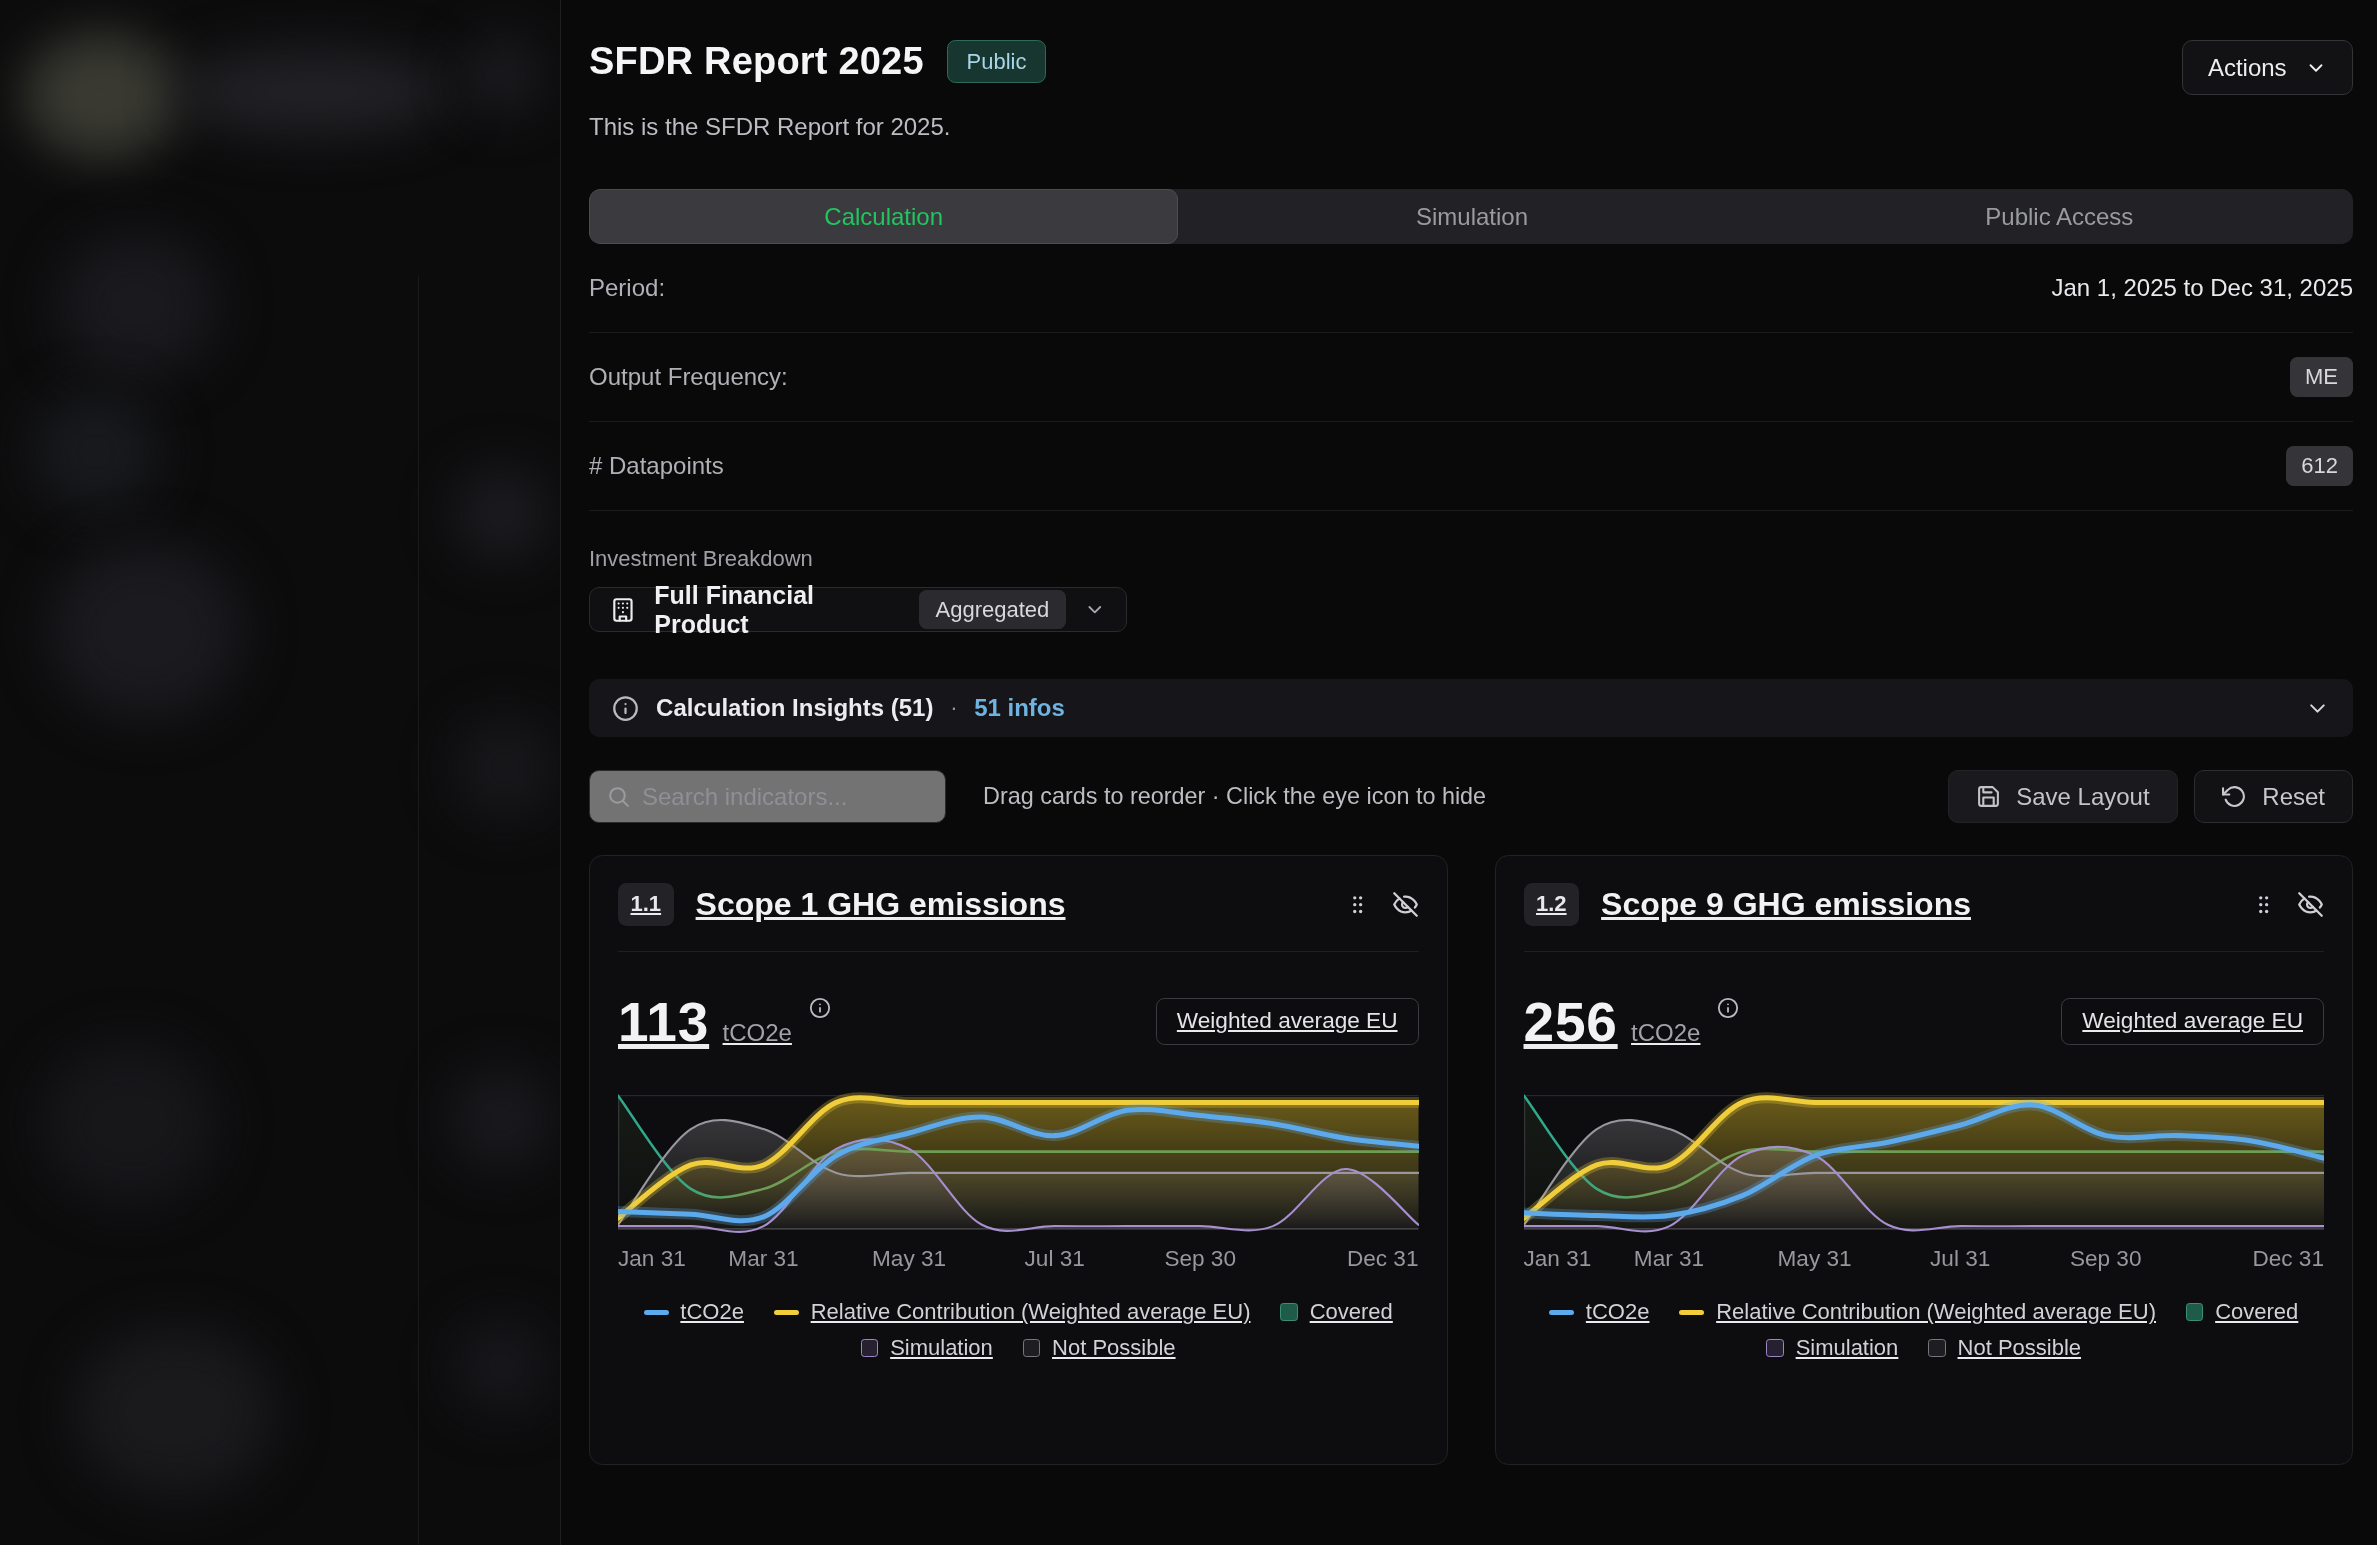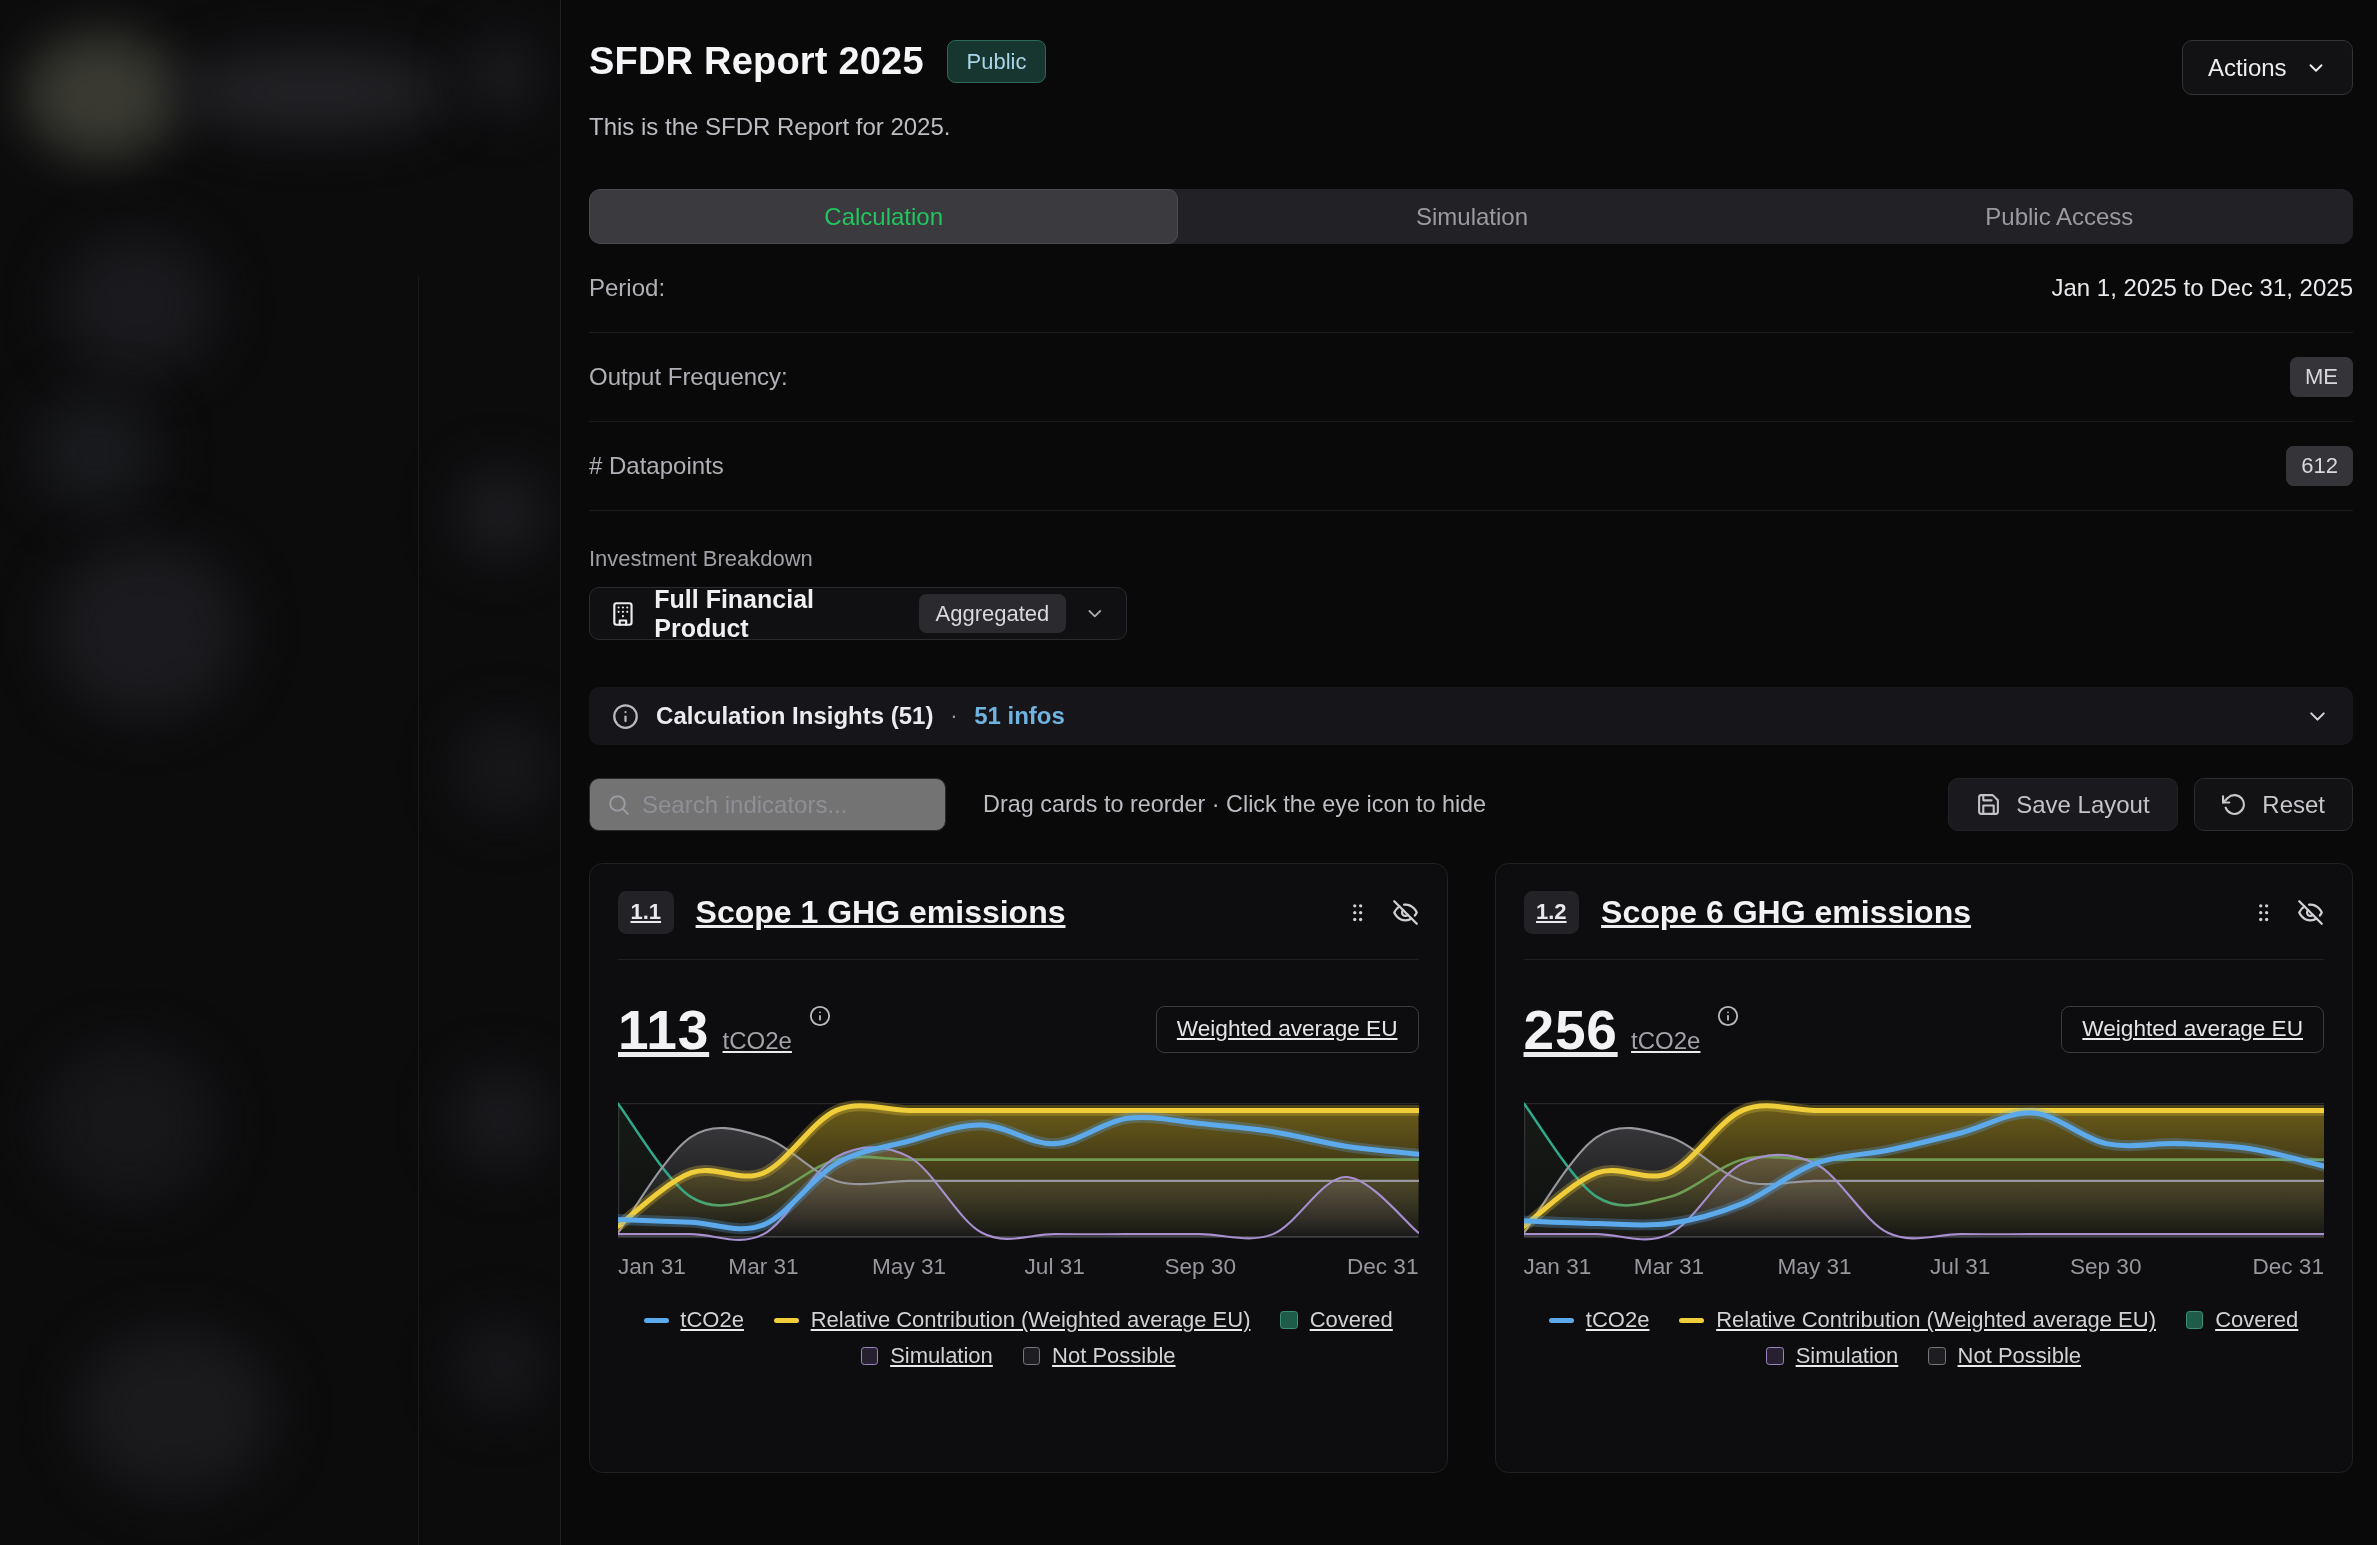--- a/index.html
+++ b/index.html
@@ -41,21 +41,21 @@
   .tab.active { background:#3a3a3f; border:0.8px solid #4c4c52; border-radius:10px; color:#22c55e; }
 
   
   .meta-row { height:89px; display:flex; justify-content:space-between; align-items:center; border-bottom:0.8px solid #1c1c1f; font-size:24px; }
   .meta-label { color:#b0b0b6; }
   .meta-value { color:#e9e9ed; }
   .meta-chip { background:#353539; color:#d8d8dc; font-size:22px; padding:6.7px 15px; border-radius:7.5px; }
 
   
   .ib-label { margin-top:35px; font-size:22px; color:#9fa0a6; }
-  .ib-control { margin-top:15px; width:538px; height:53px; display:flex; align-items:center; gap:18.4px; background:#101013; border:0.8px solid #2a2a2f; border-radius:10px; padding:0 20px; cursor:pointer; }
+  .ib-control { margin-top:15px; width:538px; height:45px; display:flex; align-items:center; gap:18.4px; background:#101013; border:0.8px solid #2a2a2f; border-radius:10px; padding:0 20px; cursor:pointer; }
   .ib-text { font-size:25px; color:#f0f0f3; font-weight:600; }
   .ib-mode { background:#2a2a2f; color:#d9d9dd; font-size:22px; padding:6.7px 16.7px; border-radius:7.5px; margin-left:5px; }
   .ib-control .chev { margin-left:auto; color:#a8a8ae; }
 
   
   .insights { margin-top:47px; height:58px; background:#16161a; border-radius:10px; display:flex; align-items:center; padding:0 23.4px; gap:16.7px; cursor:pointer; }
   .insights-text { font-size:24px; color:#ececef; font-weight:600; }
   .insights-sep { color:#9a9aa0; font-size:22px; }
   .insights-link { font-size:24px; color:#6fb3e0; font-weight:600; cursor:pointer; }
   .insights .chev { margin-left:auto; color:#d6d6da; }
@@ -335,21 +335,21 @@
         <span class="leg-item">
             <span class="sw-box notpossible"></span>
             <span>Not Possible</span>
           </span>
       </div>
     </div>
 
     <div class="card">
       <div class="card-head">
         <span class="id-badge">1.2</span>
-        <span class="card-title">Scope 6 GHG emissions</span>
+        <span class="card-title">Scope 9 GHG emissions</span>
         <span class="card-icons">
           <span class="icon-btn">
             <svg width="23.4" height="23.4" viewBox="0 0 24 24" fill="currentColor">
                 <circle cx="9" cy="5" r="1.7"></circle>
                 <circle cx="9" cy="12" r="1.7"></circle>
                 <circle cx="9" cy="19" r="1.7"></circle>
                 <circle cx="15" cy="5" r="1.7"></circle>
                 <circle cx="15" cy="12" r="1.7"></circle>
                 <circle cx="15" cy="19" r="1.7"></circle>
               </svg>

